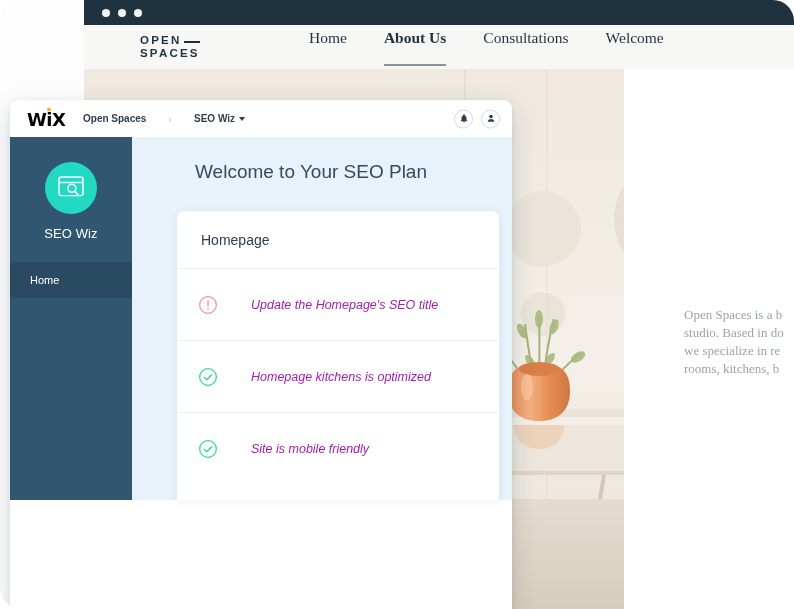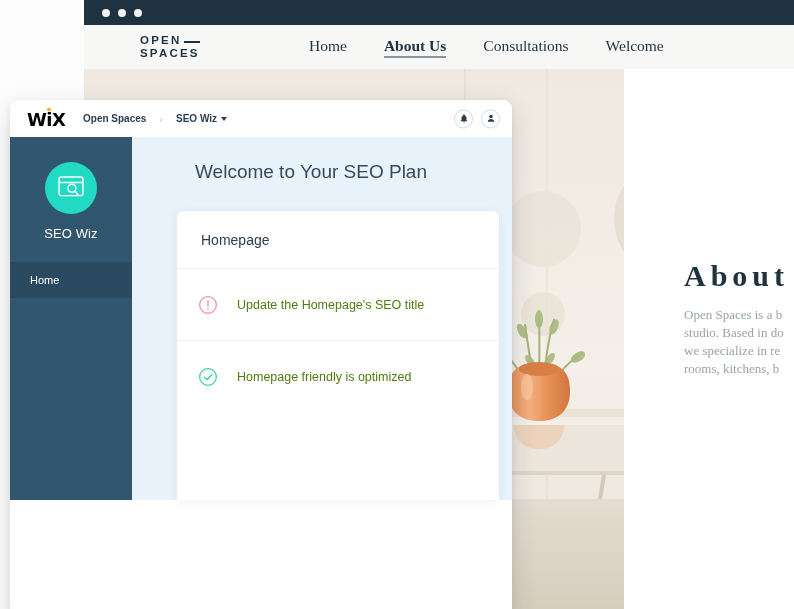--- a/index.html
+++ b/index.html
@@ -2,21 +2,21 @@
 <html><head>
 <meta charset="utf-8">
 <style>
   * { margin:0; padding:0; box-sizing:border-box; }
   html, body {
     width:794px; height:609px;
     background:#ffffff;
     font-family:"Liberation Sans", sans-serif;
     overflow:hidden;
   }
-  #root { position:relative; width:794px; height:609px; background:#fdfdfd; overflow:hidden; }
+  #root { position:relative; width:794px; height:609px; background:#fdfdfd; overflow:hidden;border-radius:21px; }
 
   
   .browser {
     position:absolute; left:84px; top:0px; width:710px; height:609px;
     background:#ffffff; overflow:hidden;
   }
   .browser-chrome {
     position:absolute; left:0; top:0; width:710px; height:25px;
     background:#1f3240;
   }
@@ -33,21 +33,21 @@
     line-height:13px;
   }
   .logo .l1 { display:flex; align-items:center; gap:3px; }
   .logo .dash { display:inline-block; width:16px; height:2.5px; background:#1f3240; margin-top:3px; }
   .nav-links {
     position:absolute; left:225px; top:50%; transform:translateY(-50%);
     display:flex; align-items:baseline; gap:37px;
     font-family:"Liberation Serif", serif; font-size:15.5px; color:#1f3240;
   }
   .nav-links span { white-space:nowrap; }
-  .nav-links .active { border-bottom:1.4px solid #1f3240; padding-bottom:2px; font-weight:600; }
+  .nav-links .active { border-bottom:1.4px solid #1f3240; padding-bottom:18px; font-weight:600; }
 
   
   .hero {
     position:absolute; left:0px; top:69px; width:540px; height:540px;
     overflow:hidden; background:#ece6dd;
   }
   .hero svg { display:block; width:540px; height:540px; }
 
   
   .about {
@@ -81,21 +81,21 @@
     font-weight:bold; font-size:18px; color:#000; letter-spacing:-0.5px;
     font-family:"DejaVu Sans", sans-serif;
   }
   .wix-logo .dotwrap { position:relative; display:inline-block; }
   .wix-logo .idot {
     position:absolute; left:50%; transform:translateX(-50%);
     top:-1px; width:4px; height:4px; border-radius:50%; background:#fbb03b;
   }
   .crumbs {
     position:absolute; left:73px; top:50%; transform:translateY(-50%);
-    display:flex; align-items:center; gap:13px;
+    display:flex; align-items:center; gap:22px;
     font-size:10px; font-weight:bold; color:#2b3e50;
   }
   .crumb-sep { color:#b9c1c8; font-weight:normal; font-size:11px; }
   .caret {
     display:inline-block; width:0; height:0; margin-left:4px;
     border-left:3.2px solid transparent; border-right:3.2px solid transparent;
     border-top:4px solid #2b3e50; vertical-align:middle;
   }
   .top-actions {
     position:absolute; right:12px; top:50%; transform:translateY(-50%);
@@ -148,21 +148,21 @@
     position:absolute; left:24px; top:21px;
     font-size:14px; color:#2b3e50;
   }
   .card-list { position:absolute; left:0; top:57px; width:322px; }
   .c-item {
     height:72px; display:flex; align-items:center;
     padding-left:21px; border-top:1px solid #eef1f4;
   }
   .c-item:first-child { border-top:1px solid #eef1f4; }
   .c-icon { width:20px; height:20px; flex:0 0 20px; }
-  .c-text { margin-left:19px; font-size:12.5px; color:#4d7c0f; }
+  .c-text { margin-left:33px; font-size:12.5px; color:#a21caf;font-style:italic; }
 </style>
 </head>
 <body>
 
 <div id="root">
 
   <div class="browser">
 
     <div class="browser-chrome">
       <div class="dots">
@@ -269,21 +269,20 @@
           <path d="M236 528 L244 540"></path>
           <path d="M318 528 L310 540"></path>
           <path d="M348 520 L366 540"></path>
         </g>
         <rect x="198" y="512" width="56" height="9" rx="4" fill="#2b2a26"></rect>
         <rect x="300" y="512" width="56" height="9" rx="4" fill="#2b2a26"></rect>
       </svg>
     </div>
 
     <div class="about">
-      <div class="about-title">About</div>
       <div class="about-body">Open Spaces is a b
 studio. Based in do
 we specialize in re
 rooms, kitchens, b</div>
     </div>
   </div>
 
   <div class="wix-panel">
 
     <div class="wix-top">
@@ -352,23 +351,30 @@
                 <circle cx="12" cy="16.6" r="1.05" fill="#f28ba0"></circle>
               </svg>
               <span class="c-text">Update the Homepage's SEO title</span>
             </div>
 
             <div class="c-item">
               <svg class="c-icon" viewBox="0 0 24 24">
                 <circle cx="12" cy="12" r="10" fill="none" stroke="#2ed88f" stroke-width="1.5"></circle>
                 <path d="M7.6 12.3 L10.6 15.2 L16.5 9.2" fill="none" stroke="#2ed88f" stroke-width="1.6" stroke-linecap="round" stroke-linejoin="round"></path>
               </svg>
-              <span class="c-text">Homepage friendly is optimized</span>
+              <span class="c-text">Homepage kitchens is optimized</span>
             </div>
 
+            <div class="c-item">
+              <svg class="c-icon" viewBox="0 0 24 24">
+                <circle cx="12" cy="12" r="10" fill="none" stroke="#2ed88f" stroke-width="1.5"></circle>
+                <path d="M7.6 12.3 L10.6 15.2 L16.5 9.2" fill="none" stroke="#2ed88f" stroke-width="1.6" stroke-linecap="round" stroke-linejoin="round"></path>
+              </svg>
+              <span class="c-text">Site is mobile friendly</span>
+            </div>
 
           </div>
         </div>
       </div>
     </div>
   </div>
 
 </div>
 
 </body></html>

